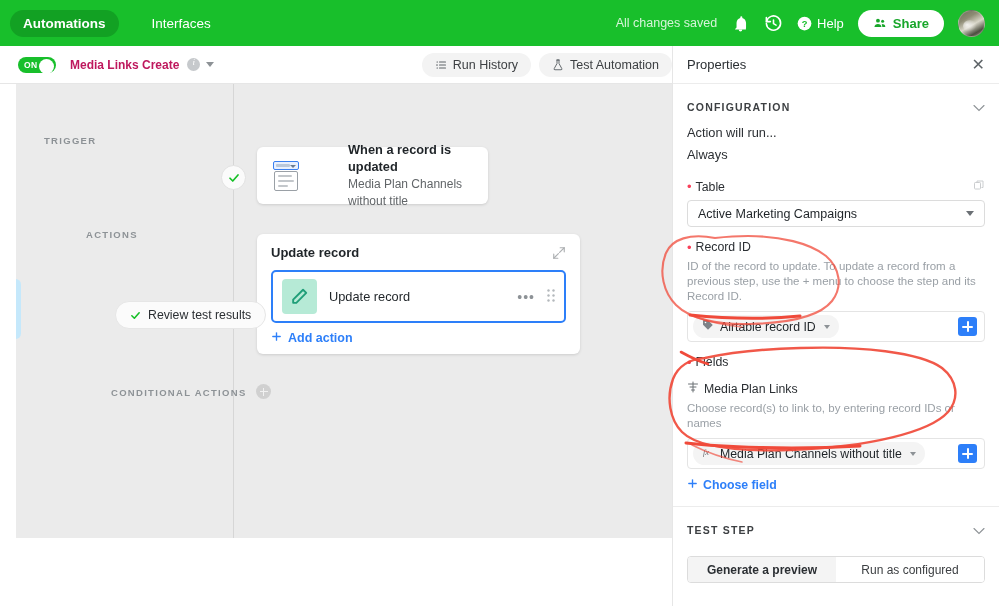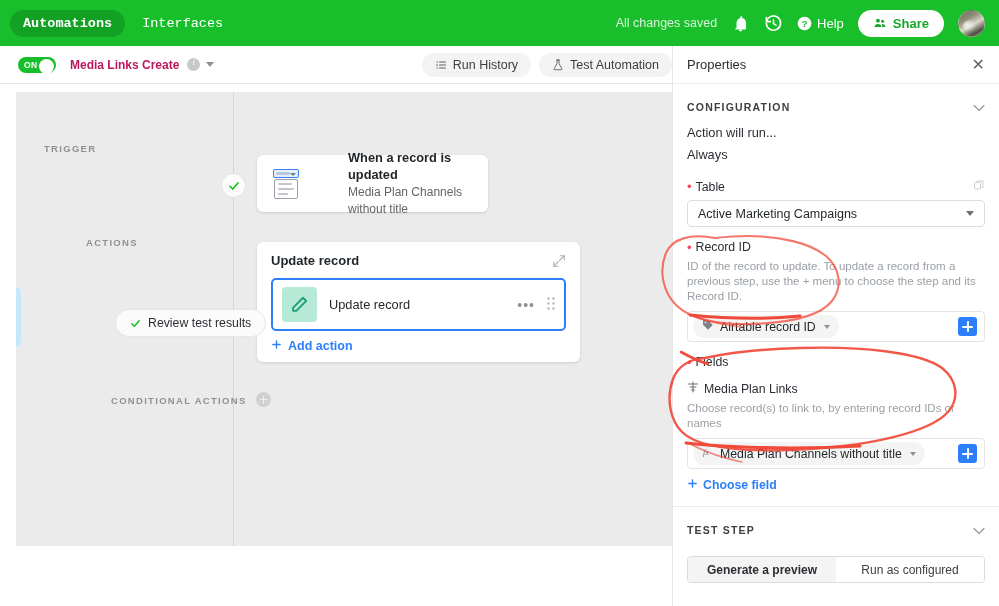--- a/index.html
+++ b/index.html
@@ -11,21 +11,21 @@
   }
   .app { position: relative; width: 999px; height: 606px; }
 
   
   .topbar {
     position: absolute; top: 0; left: 0; width: 999px; height: 46px;
     background: #18bf2b;
     display: flex; align-items: center;
     padding: 0 10px;
   }
-  .topbar-left { display: flex; align-items: center; gap: 4px; font-family: Liberation Mono, monospace; }
+  .topbar-left { display: flex; align-items: center; gap: 20px; }
   .top-tab {
     font-size: 13.5px; color: #ffffff; font-weight: 600;
     padding: 6px 13px; border-radius: 14px; cursor: pointer;
     white-space: nowrap;
   }
   .top-tab.active { background: #12a123; }
   .top-tab.inactive { font-weight: 400; color: #ffffff; }
   .topbar-right {
     margin-left: auto; display: flex; align-items: center; gap: 14px;
     padding-right: 4px;
@@ -93,21 +93,21 @@
   }
   .subbar-actions { display: flex; align-items: flex-end; gap: 8px; margin-left: 8px; }
   .pill-btn {
     display: flex; align-items: center; gap: 6px;
     background: #f3f3f3; border-radius: 14px; padding: 5px 13px;
     font-size: 12.5px; color: #3d4043; cursor: pointer; white-space: nowrap;
   }
 
   
   .canvas {
-    position: absolute; top: 92px; left: 16px; width: 656px; height: 454px;
+    position: absolute; top: 84px; left: 16px; width: 656px; height: 454px;
     background: #ebebeb; overflow: hidden;
   }
   .rail {
     position: absolute; left: 217px; top: 0; width: 1px; height: 522px;
     background: #d6d6d6;
   }
   .sec-label {
     position: absolute; font-size: 9.5px; letter-spacing: 1.3px;
     color: #8d9296; font-weight: 600;
   }

